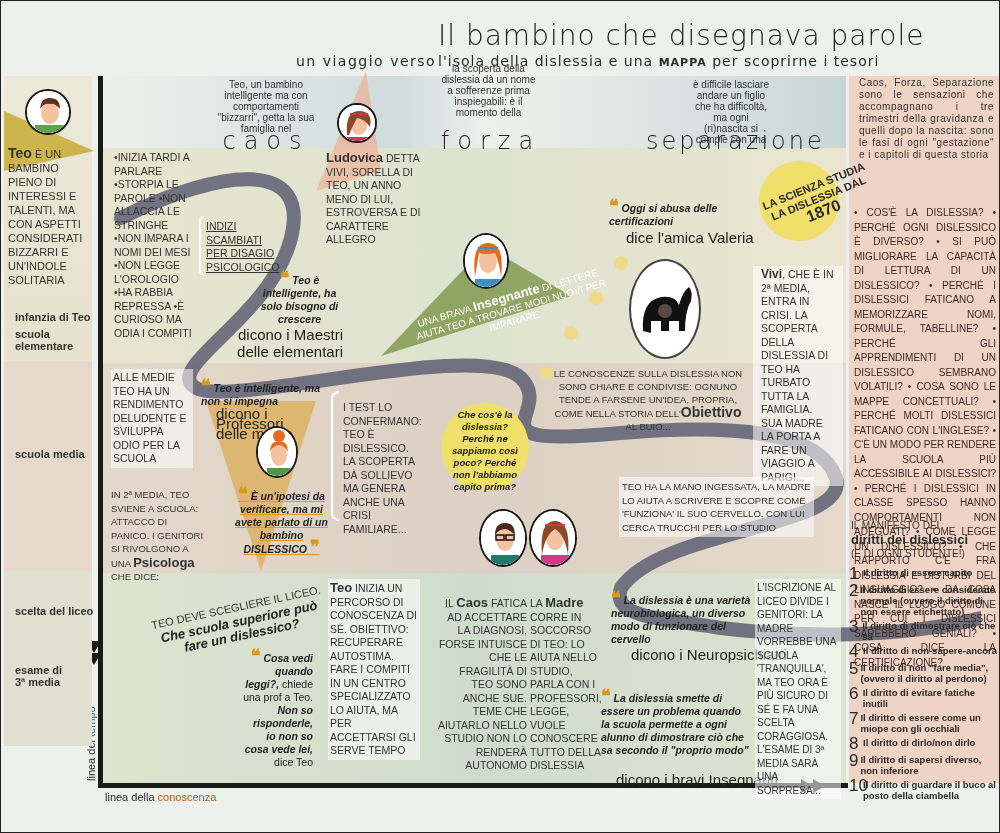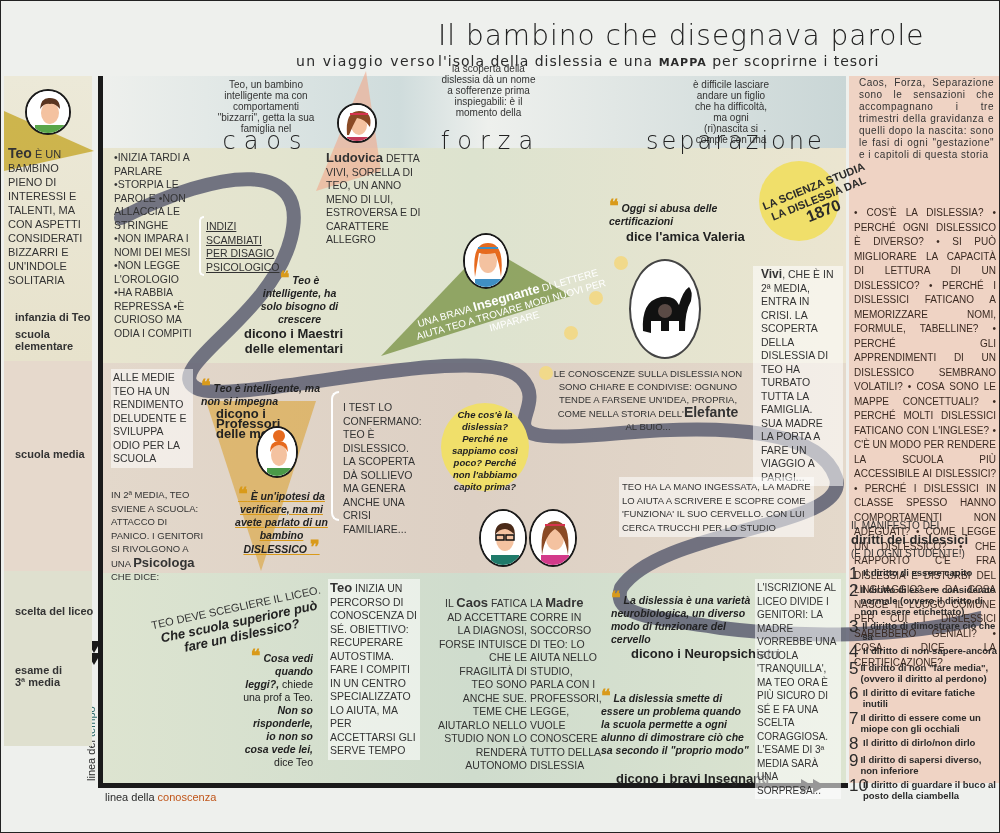--- a/index.html
+++ b/index.html
@@ -19,21 +19,21 @@
 .band-row2{left:100px;top:362px;width:745px;height:210px;background:linear-gradient(90deg,#e3d8cb,#ddd0c4 50%,#e4d9cb)}
 .band-row3{left:100px;top:572px;width:745px;height:210px;background:linear-gradient(90deg,#dde4d0,#cfdccd 50%,#dce4d0)}
 .rightcol{left:848px;top:75px;width:150px;height:707px;background:#efd3c4}
 .vaxis{left:97px;top:75px;width:5px;height:712px;background:#1a1a1a}
 .haxis{left:97px;top:782px;width:750px;height:5px;background:#1a1a1a}
 .phase{font-size:10px;line-height:11px;text-align:center;color:#333}
 .phase-word{font-size:24px;letter-spacing:8px;font-family:"DejaVu Sans",sans-serif;font-weight:300;color:#222;text-align:center}
 .txt{font-size:10.5px;line-height:13.5px;color:#333;text-transform:uppercase}
 .quote{font-size:10.5px;font-style:italic;font-weight:bold;line-height:13px;color:#222}
 .qm{color:#d99a1a;font-size:18px;font-weight:bold;font-style:normal;line-height:10px}
-.attr{font-size:13px;font-weight:bold;font-style:normal;color:#222}
+.attr{font-size:15px;font-weight:normal;font-style:normal;color:#222}
 .avatar{width:40px;height:40px;border-radius:50%;border:2px solid #1a1a1a;background:#fff;overflow:hidden;position:absolute}
 .faq{font-size:10px;line-height:14.5px;text-transform:uppercase;color:#3a2a22;text-align:justify}
 .rights li{list-style:none;font-size:9.5px;font-weight:bold;line-height:11px;display:flex;margin-bottom:3px}
 .rights .n{font-size:17px;font-weight:normal;width:12px;line-height:14px;margin-right:2px}
 .whitebox{background:rgba(255,255,255,0.55)}
 </style>
 </head>
 <body>
 
 <div class="abs title">Il bambino che disegnava parole</div>
@@ -152,21 +152,21 @@
       <ellipse cx="21" cy="27" rx="8" ry="11" fill="#f4c2a0"></ellipse>
       <circle cx="21" cy="8" r="6" fill="#e66a1e"></circle>
       <path d="M12 24 Q12 13 21 13 Q30 13 30 24 Q26 17 21 17 Q16 17 12 24Z" fill="#e66a1e"></path>
     </svg></div>
 <div class="abs txt" style="left:110px;top:487px;width:95px;font-size:9.5px"><span>In 2ª media, Teo sviene a scuola: attacco di panico. I genitori si rivolgono a una</span> <b style="font-size:13px;text-transform:none">Psicologa</b> <span>che dice:</span></div>
 <div class="abs quote" style="left:228px;top:488px;width:105px;text-align:center;text-decoration:underline;text-decoration-color:#d99a1a"><span class="qm">❝</span> <span>È un'ipotesi da verificare, ma mi avete parlato di un bambino DISLESSICO</span> <span class="qm">❞</span></div>
 <div class="abs" style="left:330px;top:390px;width:8px;height:130px;border:2px solid #fff;border-right:none;border-radius:10px 0 0 10px"></div>
 <div class="abs txt" style="left:342px;top:400px;width:80px">I test lo confermano: Teo è dislessico. La scoperta dà sollievo ma genera anche una crisi familiare...</div>
 <div class="abs" style="left:440px;top:402px;width:88px;height:88px;border-radius:50%;background:#f0df6a"></div>
 <div class="abs quote" style="left:447px;top:408px;width:74px;text-align:center;font-size:9.5px;line-height:12px">Che cos'è la dislessia? Perché ne sappiamo così poco? Perché non l'abbiamo capito prima?</div>
-<div class="abs txt" style="left:552px;top:366px;width:190px;text-align:center;font-size:9.5px;line-height:13px"><span>Le conoscenze sulla dislessia non sono chiare e condivise: ognuno tende a farsene un'idea, propria, come nella storia dell'</span><b style="font-size:14px;text-transform:none">Elefante</b> <span>al buio...</span></div>
+<div class="abs txt" style="left:552px;top:366px;width:190px;text-align:center;font-size:9.5px;line-height:13px"><span>Le conoscenze sulla dislessia non sono chiare e condivise: ognuno tende a farsene un'idea, propria, come nella storia dell'</span><b style="font-size:14px;text-transform:none">Obiettivo</b> <span>al buio...</span></div>
 <div class="abs txt whitebox" style="left:618px;top:476px;width:195px;padding:3px;font-size:9.5px">Teo ha la mano ingessata, la madre lo aiuta a scrivere e scopre come 'funziona' il suo cervello. Con lui cerca trucchi per lo studio</div>
 
 <div class="avatar" style="left:478px;top:508px;width:48px;height:58px"><svg width="48" height="58">
       <rect width="48" height="58" fill="#fff"></rect>
       <rect x="10" y="44" width="28" height="16" fill="#1f7a6a"></rect>
       <ellipse cx="24" cy="28" rx="9" ry="12" fill="#f4c2a0"></ellipse>
       <path d="M14 24 Q14 12 24 12 Q34 12 34 24 Q28 18 24 18 Q18 18 14 24Z" fill="#4a2a18"></path>
       <rect x="15" y="24" width="8" height="5" fill="none" stroke="#111" stroke-width="1.5"></rect>
       <rect x="25" y="24" width="8" height="5" fill="none" stroke="#111" stroke-width="1.5"></rect>
     </svg></div>

